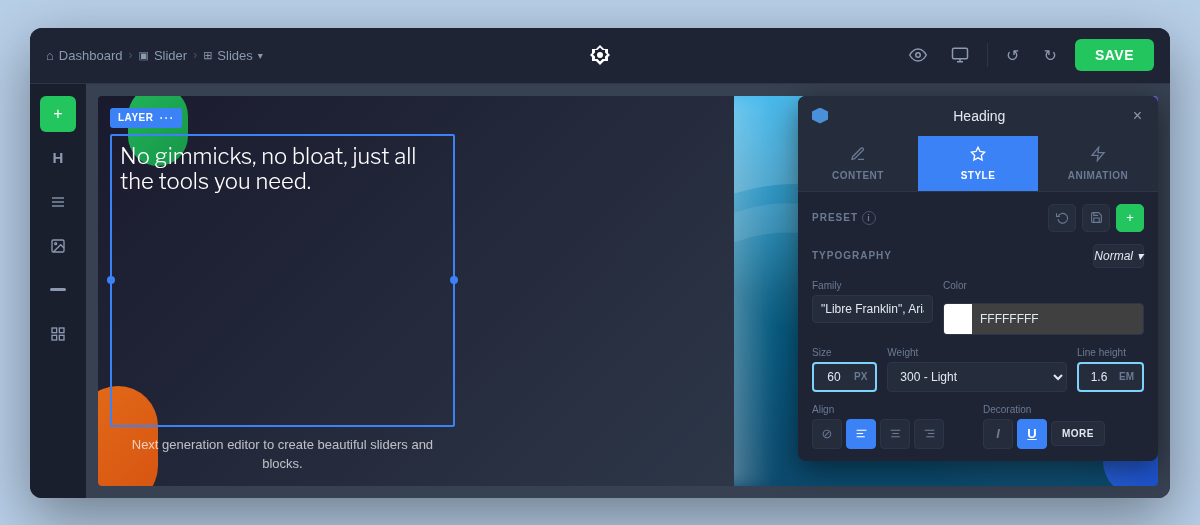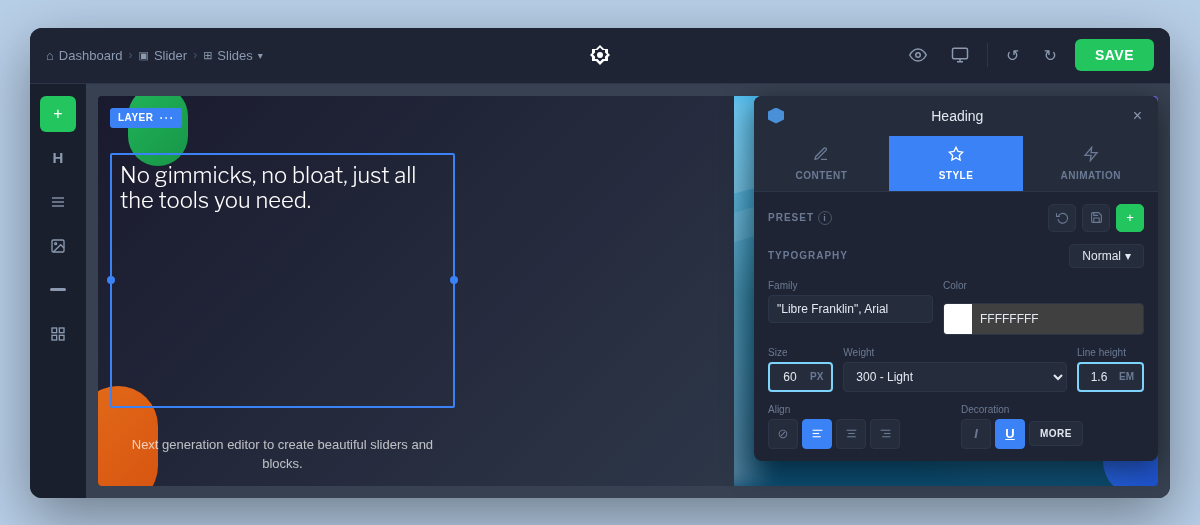--- a/index.html
+++ b/index.html
@@ -318,21 +318,21 @@
       font-size: 13px;
       line-height: 1.5;
       text-align: center;
     }
 
     
     .heading-panel {
       position: absolute;
       right: 12px;
       top: 12px;
-      width: 404px;
+      width: 360px;
       background: #1e2433;
       border-radius: 8px;
       overflow: hidden;
       box-shadow: 0 8px 30px rgba(0,0,0,0.5);
       z-index: 20;
     }
 
     .panel-titlebar {
       background: #252d3d;
       padding: 10px 14px;
@@ -480,25 +480,26 @@
       font-weight: 700;
       letter-spacing: 1px;
     }
 
     .section-dropdown {
       background: #252d3d;
       border: 1px solid #2d3548;
       border-radius: 4px;
       color: #e2e8f0;
       font-size: 12px;
-      padding: 4px 12px;
+      padding: 4px 0;
       cursor: pointer;
       display: flex;
       align-items: center;
       gap: 4px;
+      font-style: italic;
     }
 
     
     .form-row {
       display: flex;
       gap: 10px;
     }
 
     .form-group {
       display: flex;
@@ -674,21 +675,20 @@
     .slide-content-area {
       position: absolute;
       top: 0;
       left: 0;
       width: 58%;
       height: 100%;
       display: flex;
       flex-direction: column;
       justify-content: flex-start;
       padding: 12px;
-      gap: 19px;
     }
 
   </style>
 </head>
 <body>
 
 <div class="app-container">
 
   <div class="top-bar">
     <div class="breadcrumb">

